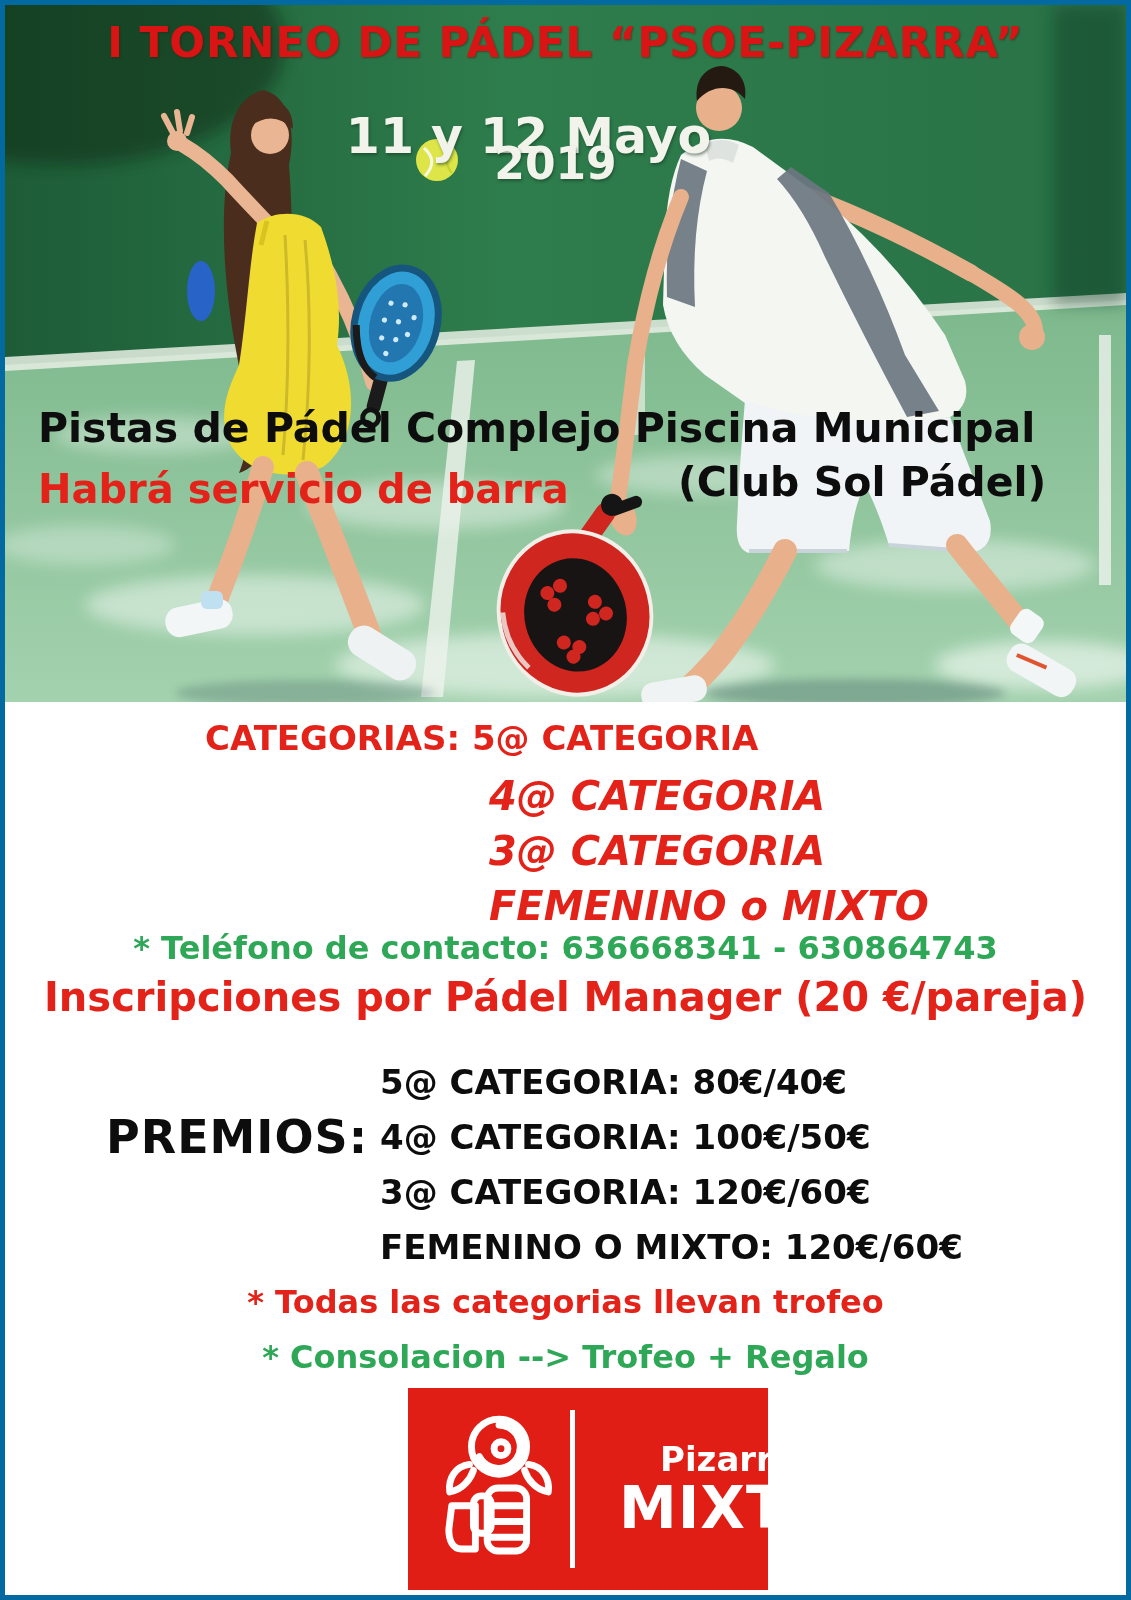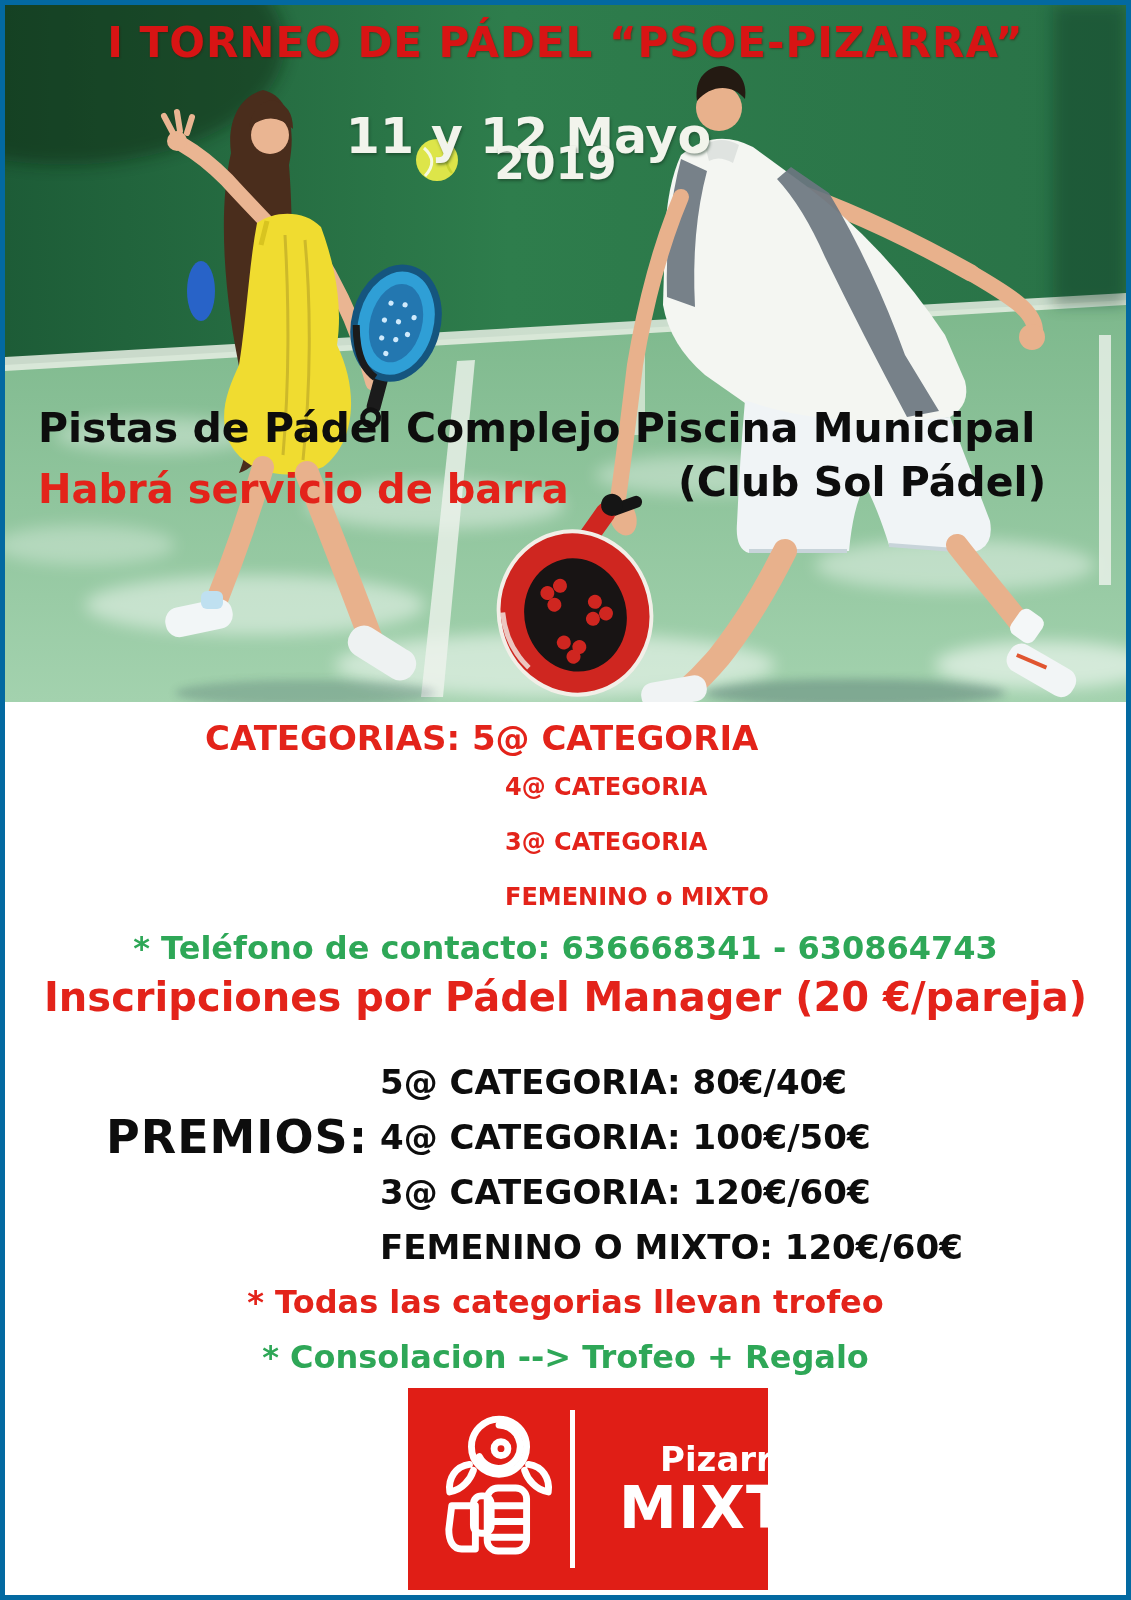--- a/index.html
+++ b/index.html
@@ -17,21 +17,21 @@
          text-shadow:1px 2px 3px rgba(20,50,30,.5);margin-top:28px;}
   .year-line{left:0;right:0;top:133px;padding-right:20px;text-align:center;font-size:44px;color:#f2f4ec;
          text-shadow:1px 2px 3px rgba(20,50,30,.5);}
   .venue-line{left:33px;top:399px;font-size:41px;color:#0d0d0d;letter-spacing:0;}
   .bar-line{left:33px;top:461px;font-size:40px;color:#e3231a;}
   .club-line{left:673px;top:453px;font-size:41px;color:#0d0d0d;}
 
   .content{position:absolute;left:5px;top:702px;width:1121px;height:893px;background:#ffffff;}
   .c-abs{position:absolute;white-space:nowrap;font-weight:bold;}
   .cat-first{left:200px;top:16px;font-size:34px;color:#e3231a;}
-  .cat-item{left:500px;font-size:24px;color:#e3231a;}
+  .cat-item{left:484px;font-size:40px;color:#e3231a;font-style:italic;}
   .cat-i0{top:71px;} .cat-i1{top:126px;} .cat-i2{top:181px;}
   .contact-line{left:0;right:0;top:227px;text-align:center;font-size:32px;color:#2ea757;}
   .inscription-line{left:0;right:0;top:272px;text-align:center;font-size:40px;color:#e3231a;}
   .premios-label{left:101px;top:408px;font-size:46px;color:#0d0d0d;letter-spacing:1px;}
   .premio-item{left:375px;font-size:34px;color:#0d0d0d;}
   .pr-i0{top:360px;} .pr-i1{top:415px;} .pr-i2{top:470px;} .pr-i3{top:525px;}
   .note-trophy{left:0;right:0;top:581px;text-align:center;font-size:32px;color:#e3231a;}
   .note-consol{left:0;right:0;top:636px;text-align:center;font-size:32px;color:#2ea757;}
 
   .psoe-logo{position:absolute;left:403px;top:686px;width:360px;height:202px;background:#e01e16;

